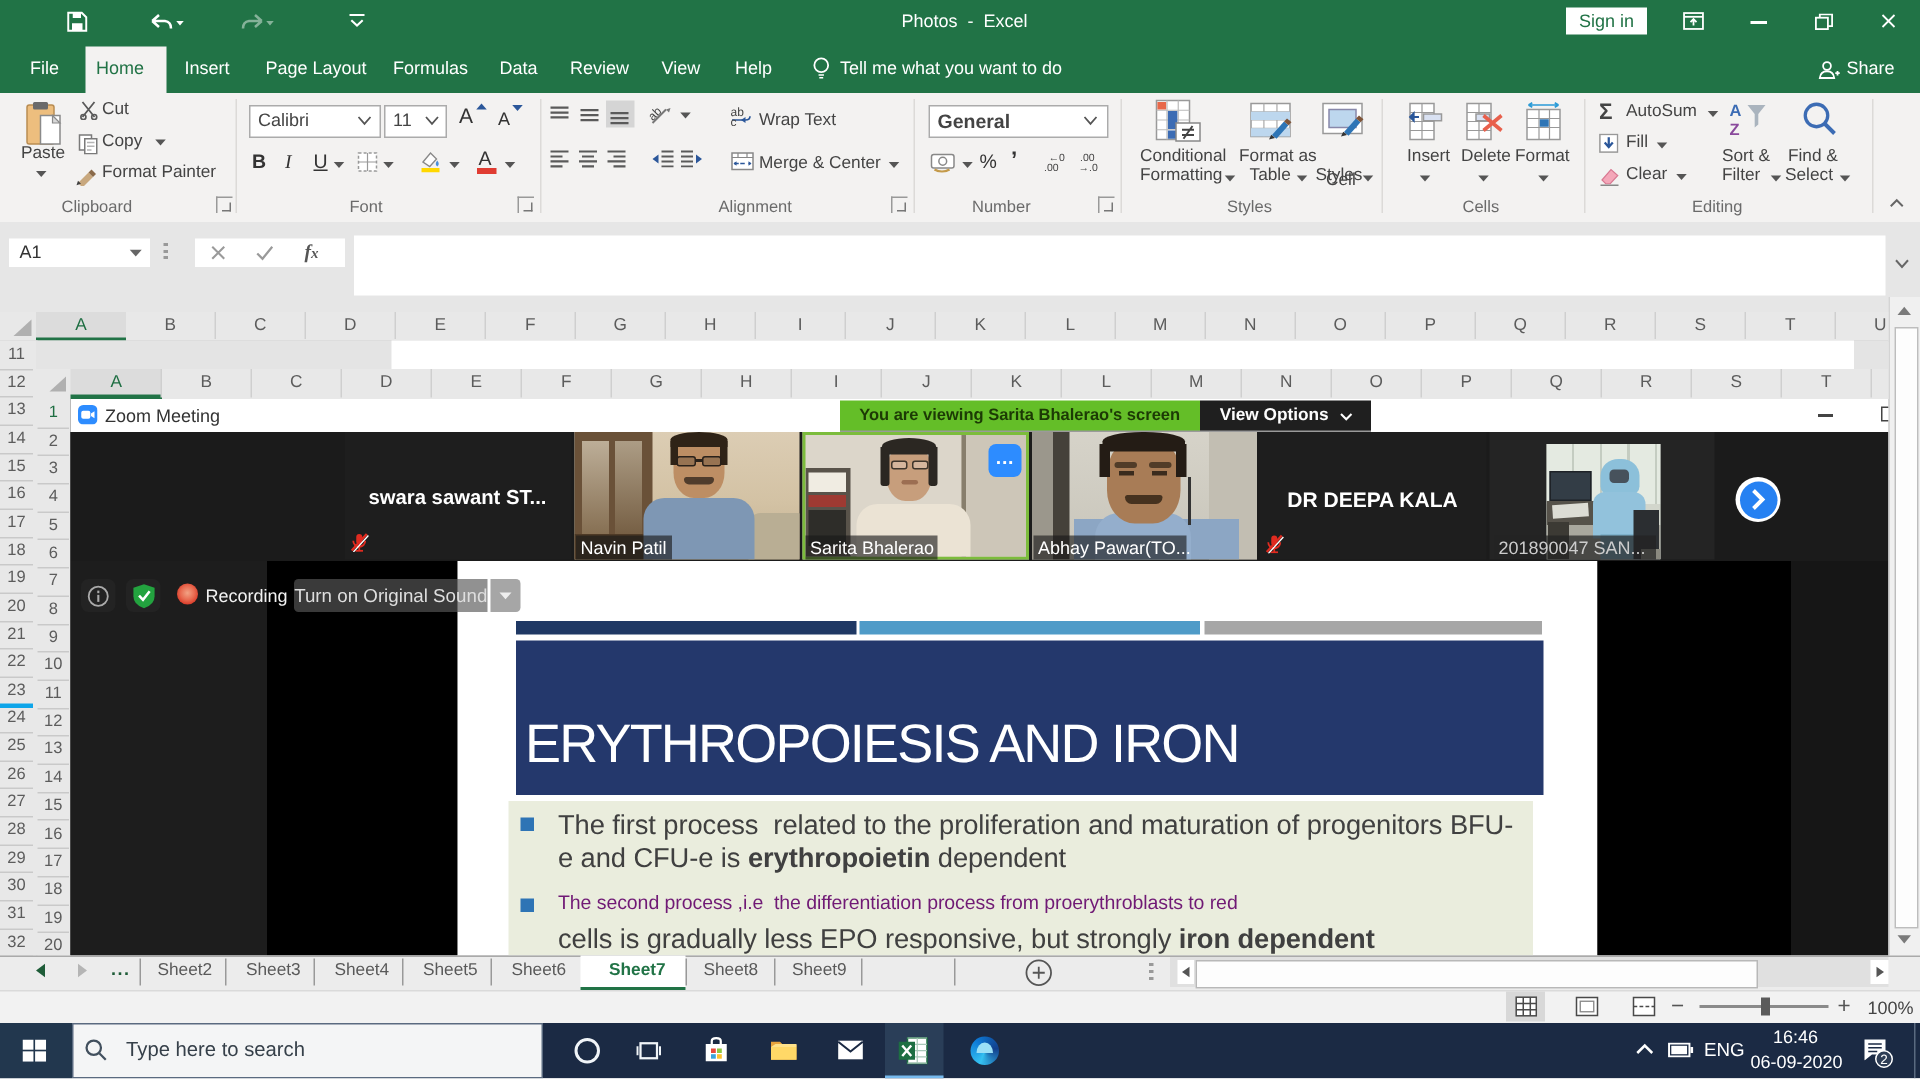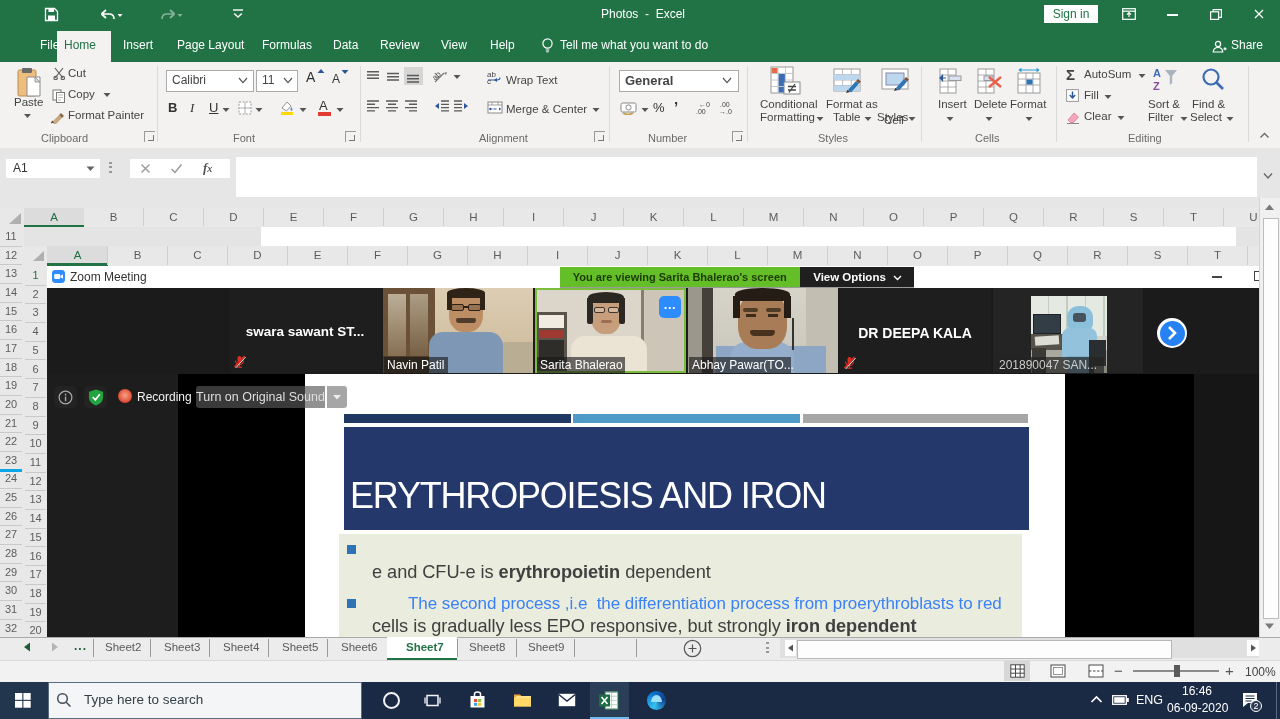--- a/index.html
+++ b/index.html
@@ -63,21 +63,21 @@
 <svg class="abs" style="left:1210px;top:9px;" width="12" height="11" viewBox="0 0 12 11">
       <rect x="0.6" y="2.8" width="8" height="7.6" fill="none" stroke="#fff" stroke-width="1.2"></rect>
       <path d="M3.2 2.8 V0.6 H11.4 V8.4 H8.8" fill="none" stroke="#fff" stroke-width="1.2"></path>
     </svg>
 <svg class="abs" style="left:1254px;top:9px;" width="10" height="10" viewBox="0 0 10 10">
       <path d="M1 1 L9 9 M9 1 L1 9" stroke="#fff" stroke-width="1.2"></path>
     </svg>
 
 <div class="abs" id="tabrow"></div>
 <div class="abs" style="left:57px;top:31px;width:54px;height:31px;background:#f3f2f1;"></div>
-<div class="tab" style="left:20px;margin-left:20px;">File</div>
+<div class="tab" style="left:20px;">File</div>
 <div class="tab" style="left:64px;color:#217346;">Home</div>
 <div class="tab" style="left:123px;">Insert</div>
 <div class="tab" style="left:177px;">Page Layout</div>
 <div class="tab" style="left:262px;">Formulas</div>
 <div class="tab" style="left:333px;">Data</div>
 <div class="tab" style="left:380px;">Review</div>
 <div class="tab" style="left:441px;">View</div>
 <div class="tab" style="left:490px;">Help</div>
 <svg class="abs" style="left:541px;top:38px;" width="13" height="15" viewBox="0 0 13 15">
       <circle cx="6.5" cy="5.5" r="4.6" fill="none" stroke="#fff" stroke-width="1.2"></circle>
@@ -679,22 +679,23 @@
     </svg>
 
 <div class="abs" style="left:343.5px;top:413.5px;width:227px;height:9.5px;background:#1f3864;"></div>
 <div class="abs" style="left:573px;top:413.5px;width:227px;height:9.5px;background:#4f9bc8;"></div>
 <div class="abs" style="left:802.5px;top:413.5px;width:225.5px;height:9.5px;background:#a6a6a6;"></div>
 <div class="abs" style="left:343.5px;top:427px;width:685.5px;height:103px;background:#24386c;"></div>
 <div class="txt" id="slidetitle" style="left:350px;top:475px;font-size:36px;letter-spacing:-1.2px;color:#fff;">ERYTHROPOIESIS AND IRON</div>
 <div class="abs" style="left:339px;top:534px;width:683px;height:103px;background:#eaeddd;"></div>
 <div class="abs" style="left:347px;top:545px;width:9px;height:9px;background:#2e74b5;"></div>
 <div class="abs" style="left:347px;top:599px;width:9px;height:9px;background:#2e74b5;"></div>
+<div class="txt" id="bl1" style="letter-spacing:-0.05px;left:372px;top:540px;font-size:18.2px;color:#404040;">The first process&nbsp; related to the proliferation and maturation of progenitors BFU-</div>
 <div class="txt" id="bl2" style="letter-spacing:-0.05px;left:372px;top:562px;font-size:18.2px;color:#404040;">e and CFU-e is <b>erythropoietin</b> dependent</div>
-<div class="txt" id="bl3" style="letter-spacing:-0.05px;left:372px;top:594px;font-size:17px;color:#3b82f6;margin-left:36px;">The second process ,i.e&nbsp; the differentiation process from proerythroblasts to red</div>
+<div class="txt" id="bl3" style="letter-spacing:-0.05px;left:372px;top:594px;font-size:13px;color:#701a75;">The second process ,i.e&nbsp; the differentiation process from proerythroblasts to red</div>
 <div class="txt" id="bl4" style="letter-spacing:-0.05px;left:372px;top:616px;font-size:18.2px;color:#404040;">cells is gradually less EPO responsive, but strongly <b>iron dependent</b></div>
 
 <div class="abs" style="left:1259px;top:198px;width:21px;height:439px;background:#f0f0f0;border-left:1px solid #d4d4d4;"></div>
 <svg class="abs" style="left:1264px;top:203px;" width="11" height="9" viewBox="0 0 11 9">
       <path d="M1 7 L5.5 1.5 L10 7z" fill="#7a7a7a"></path>
     </svg>
 <div class="abs" style="left:1262.5px;top:218px;width:14px;height:399px;background:#fdfdfd;border:1px solid #bdbdbd;"></div>
 <svg class="abs" style="left:1264px;top:622px;" width="11" height="9" viewBox="0 0 11 9">
       <path d="M1 1.5 L5.5 7 L10 1.5z" fill="#7a7a7a"></path>
     </svg>

